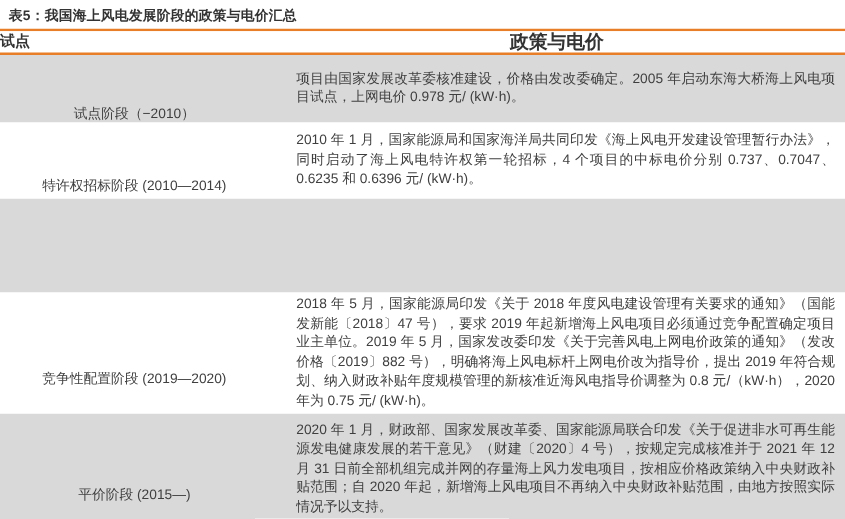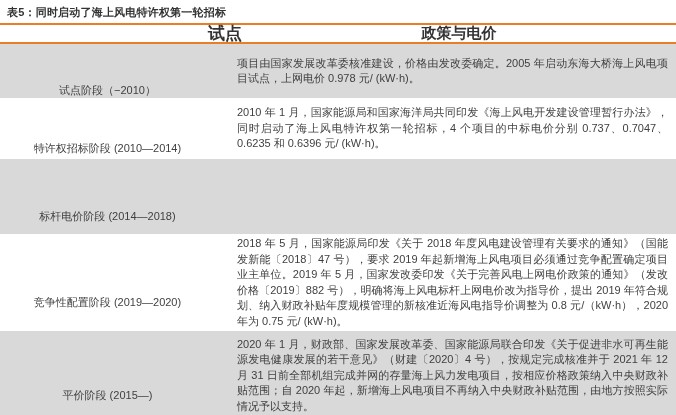--- a/index.html
+++ b/index.html
@@ -27,25 +27,24 @@
   .rule.thick { height: 2px; }
   .rule.thin  { height: 2px; }
   .thead {
     display: flex;
     align-items: center;
     height: 17px;
     background: #ffffff;
   }
   .h-stage {
     width: 215px;
-    text-align: right;
-    font-size: 17px;
+    text-align: left;
+    font-size: 12px;
     font-weight: bold;
     color: #333333;
-    padding-left: 27px;
   }
   .h-policy {
     flex: 1;
     text-align: center;
     font-size: 15px;
     font-weight: bold;
     color: #333333;
   }
   .tbody { width: 676px; }
   .trow {
@@ -88,21 +87,21 @@
     font-size: 9px;
     color: #595959;
     padding: 6px 0 0 7px;
   }
 </style>
 </head>
 <body>
 
 <div class="page">
 
-  <div class="title">表5：同时启动了海上风电特许权第一轮招标</div>
+  <div class="title">表5：我国海上风电发展阶段的政策与电价汇总</div>
 
   <div class="rule thick"></div>
 
   <div class="thead">
     <div class="h-stage">试点</div>
     <div class="h-policy">政策与电价</div>
   </div>
 
   <div class="rule thin"></div>
 
@@ -112,21 +111,20 @@
       <div class="stage-cell">试点阶段（−2010）</div>
       <div class="policy-cell">项目由国家发展改革委核准建设，价格由发改委确定。2005 年启动东海大桥海上风电项目试点，上网电价 0.978 元/ (kW·h)。</div>
     </div>
 
     <div class="trow r2">
       <div class="stage-cell">特许权招标阶段 (2010—2014)</div>
       <div class="policy-cell">2010 年 1 月，国家能源局和国家海洋局共同印发《海上风电开发建设管理暂行办法》，同时启动了海上风电特许权第一轮招标，4 个项目的中标电价分别 0.737、0.7047、0.6235 和 0.6396 元/ (kW·h)。</div>
     </div>
 
     <div class="trow stripe r3">
-      <div class="stage-cell">标杆电价阶段 (2014—2018)</div>
     </div>
 
     <div class="trow r4">
       <div class="stage-cell">竞争性配置阶段 (2019—2020)</div>
       <div class="policy-cell">2018 年 5 月，国家能源局印发《关于 2018 年度风电建设管理有关要求的通知》（国能发新能〔2018〕47 号），要求 2019 年起新增海上风电项目必须通过竞争配置确定项目业主单位。2019 年 5 月，国家发改委印发《关于完善风电上网电价政策的通知》（发改价格〔2019〕882 号），明确将海上风电标杆上网电价改为指导价，提出 2019 年符合规划、纳入财政补贴年度规模管理的新核准近海风电指导价调整为 0.8 元/（kW·h），2020 年为 0.75 元/ (kW·h)。</div>
     </div>
 
     <div class="trow stripe r5">
       <div class="stage-cell">平价阶段 (2015—)</div>
       <div class="policy-cell">2020 年 1 月，财政部、国家发展改革委、国家能源局联合印发《关于促进非水可再生能源发电健康发展的若干意见》（财建〔2020〕4 号），按规定完成核准并于 2021 年 12 月 31 日前全部机组完成并网的存量海上风力发电项目，按相应价格政策纳入中央财政补贴范围；自 2020 年起，新增海上风电项目不再纳入中央财政补贴范围，由地方按照实际情况予以支持。</div>

